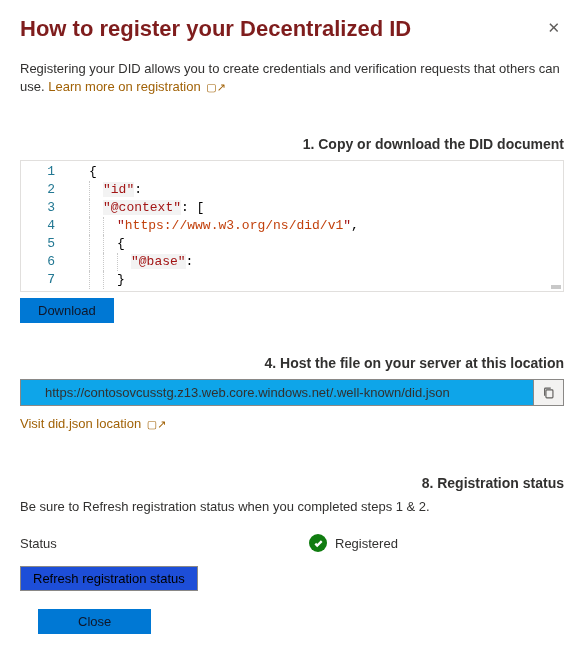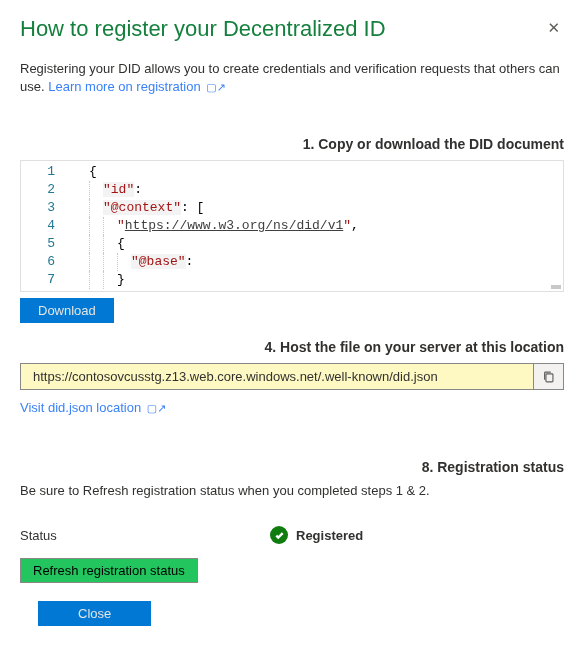--- a/index.html
+++ b/index.html
@@ -12,38 +12,38 @@
       padding: 16px 20px;
     }
     .header-row {
       display: flex;
       justify-content: space-between;
       align-items: flex-start;
       margin-bottom: 18px;
     }
     h1 {
       font-size: 22px;
-      font-weight: 400;
-      color: #15803d;
+      font-weight: 700;
+      color: #7f1d1d;
     }
     .close-x {
       font-size: 15px;
       color: #605e5c;
       cursor: pointer;
       padding: 4px;
       line-height: 1;
     }
     .intro {
       font-size: 13px;
       color: #323130;
       line-height: 1.4;
       margin-bottom: 40px;
     }
     .link {
-      color: #3b82f6;
+      color: #a16207;
       text-decoration: none;
       cursor: pointer;
     }
     .ext-icon {
       font-size: 11px;
       margin-left: 2px;
     }
     h2.step {
       font-size: 14px;
       font-weight: 600;
@@ -89,85 +89,86 @@
     }
     .guide {
       border-left: 1px dotted #c8c8c8;
       display: inline-block;
       height: 18px;
       vertical-align: top;
       width: 14px;
     }
     .tok-key { color: #a31515; background: #f3f3f3; }
     .tok-pun { color: #000; }
-    .tok-str { color: #404040; text-decoration: underline; }
+    .tok-str { color: #c2410c; }
     .tok-str-plain { color: #a31515; }
     .scrollbar-stub {
       position: absolute;
       right: 2px;
       bottom: 2px;
       width: 10px;
       height: 4px;
       background: #c8c8c8;
     }
     .btn-primary {
       background: #0078d4;
-      color: #e5e5e5;
+      color: #0f172a;
       border: none;
       padding: 5px 18px;
       font-size: 13px;
       font-family: inherit;
       cursor: pointer;
-      margin-bottom: 16px;
+      margin-bottom: 32px;
     }
     .btn-primary.wide { padding: 5px 40px; }
     .url-row {
       display: flex;
       align-items: stretch;
       margin-bottom: 10px;
     }
     .url-input {
       flex: 1;
       border: 1px solid #8a8886;
-      background: #fef9c3;
-      padding: 5px 12px;
+      background: #0ea5e9;
+      padding: 5px 24px;
       font-size: 13px;
       font-family: inherit;
       color: #323130;
     }
     .copy-btn {
       width: 30px;
       border: 1px solid #8a8886;
       border-left: none;
       background: #f3f2f1;
       display: flex;
       align-items: center;
       justify-content: center;
       cursor: pointer;
     }
     .copy-btn svg { width: 14px; height: 14px; stroke: #605e5c; fill: none; stroke-width: 1.3; }
     .visit-link { display: inline-block; margin-bottom: 44px; }
-    .step3-desc { font-size: 13px; margin-bottom: 28px; }
+    .step3-desc { font-size: 13px; margin-bottom: 20px; }
     .status-row {
       display: flex;
       align-items: center;
       margin-bottom: 14px;
+      gap: 39px;
     }
     .status-label { width: 250px; font-size: 13px; }
-    .status-val { display: flex; align-items: center; gap: 8px; font-size: 13px; font-weight: bold; }
+    .status-val { display: flex; align-items: center; gap: 8px; font-size: 13px; }
     .check-circle {
       width: 18px; height: 18px;
       background: #107c10;
       border-radius: 50%;
       display: inline-flex;
       align-items: center; justify-content: center;
     }
     .check-circle svg { width: 11px; height: 11px; stroke: #fff; stroke-width: 2.5; fill: none; }
     .btn-secondary {
-      background: #22c55e;
+      background: #1d4ed8;
       border: 1px solid #8a8886;
       padding: 4px 12px;
       font-size: 13px;
       font-family: inherit;
       cursor: pointer;
       margin-bottom: 18px;
     }
     .footer-row { padding-left: 18px; }
   </style>
 </head>

